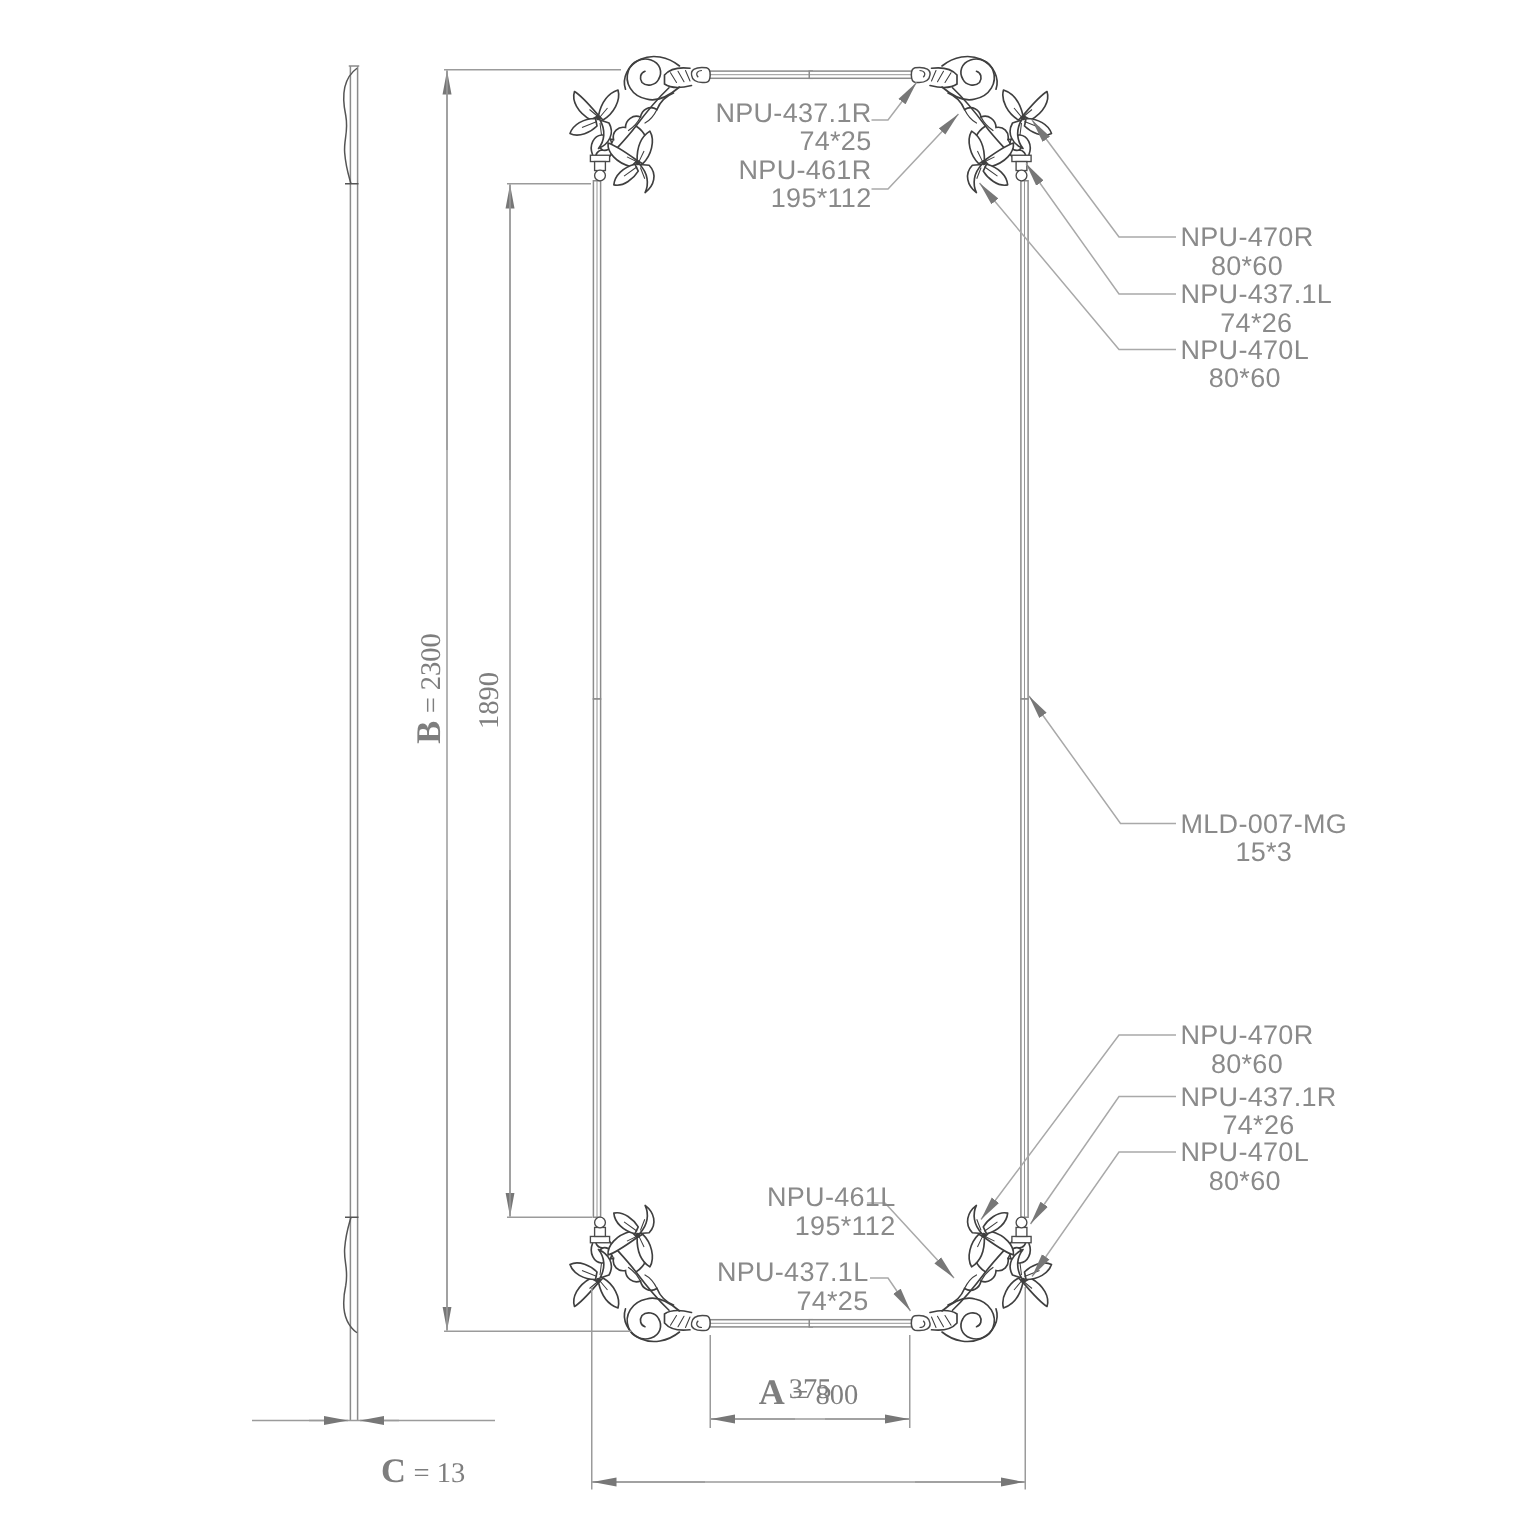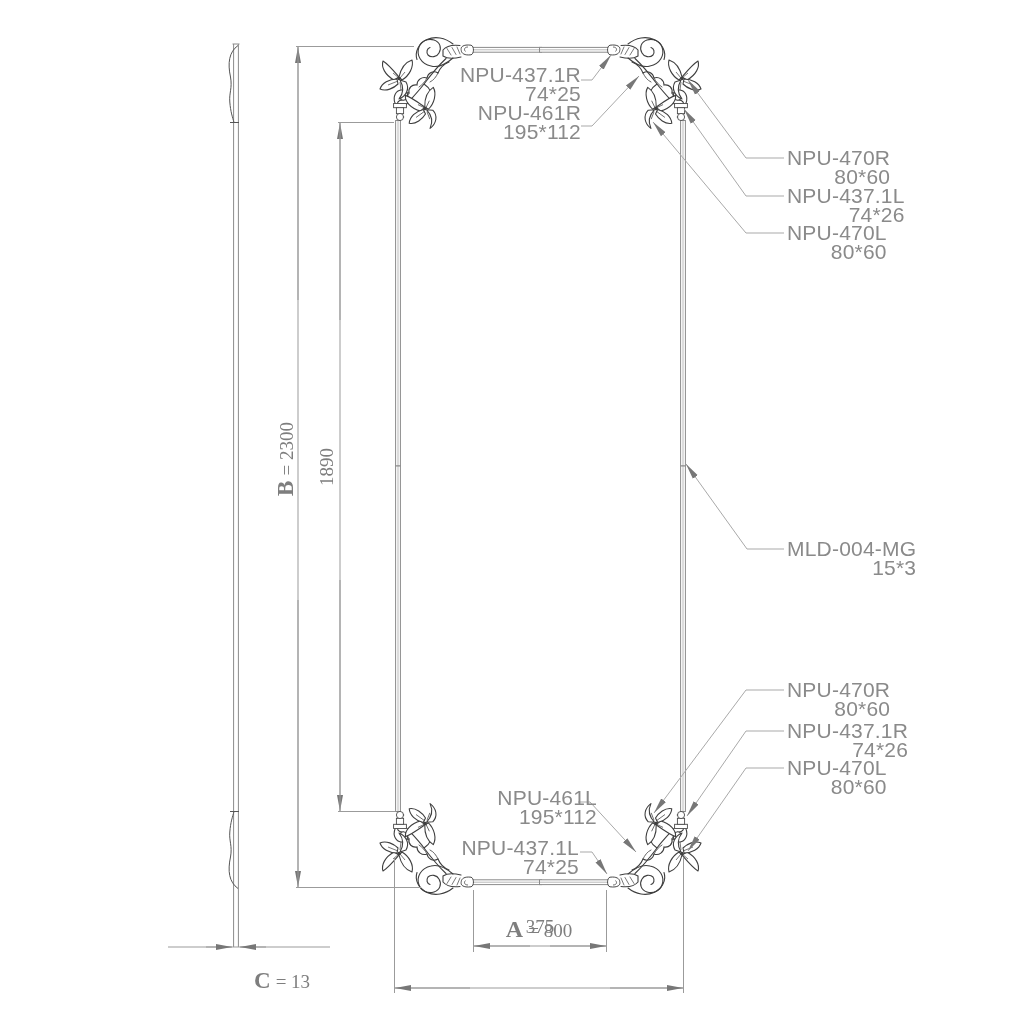--- a/index.html
+++ b/index.html
@@ -2,25 +2,25 @@
 <html><head>
 <meta charset="utf-8">
 <style>
   html,body{margin:0;padding:0;background:#fff;}
   #stage{
     position:relative;width:1024px;height:1024px;background:#ffffff;
     font-family:"Liberation Sans", sans-serif;overflow:hidden;
   }
   #linework{position:absolute;left:0;top:0;}
   .callout{
-    position:absolute;color:#8a8a8a;font-size:21px;line-height:18.5px;
+    position:absolute;color:#8a8a8a;font-size:18px;line-height:18.5px;
     letter-spacing:0.2px;white-space:nowrap;
   }
   .callout.r{text-align:right;width:150px;}
-  .callout.l{text-align:right;}
+  .callout.l{text-align:center;}
   .dim{
     position:absolute;color:#7e7e7e;font-family:"Liberation Serif", serif;
     white-space:nowrap;
   }
   .dim .dl{font-weight:bold;font-size:23px;}
   .dim .dv{font-size:19px;margin-left:5px;}
   .dim.center{text-align:center;}
   .rot{transform:rotate(-90deg);}
 </style>
 </head>
@@ -163,21 +163,21 @@
   <div class="callout l" style="left:787px;top:187px">
     <div>NPU-437.1L</div>
     <div>74*26</div>
   </div>
   <div class="callout l" style="left:787px;top:224px">
     <div>NPU-470L</div>
     <div>80*60</div>
   </div>
 
   <div class="callout l" style="left:787px;top:540px">
-    <div>MLD-004-MG</div>
+    <div>MLD-007-MG</div>
     <div>15*3</div>
   </div>
 
   <div class="callout l" style="left:787px;top:681px">
     <div>NPU-470R</div>
     <div>80*60</div>
   </div>
   <div class="callout l" style="left:787px;top:722px">
     <div>NPU-437.1R</div>
     <div>74*26</div>

